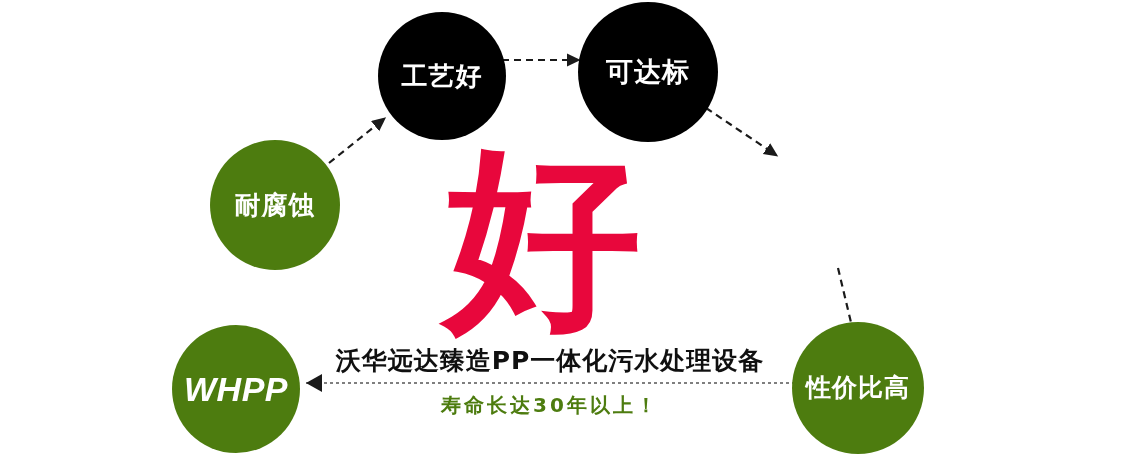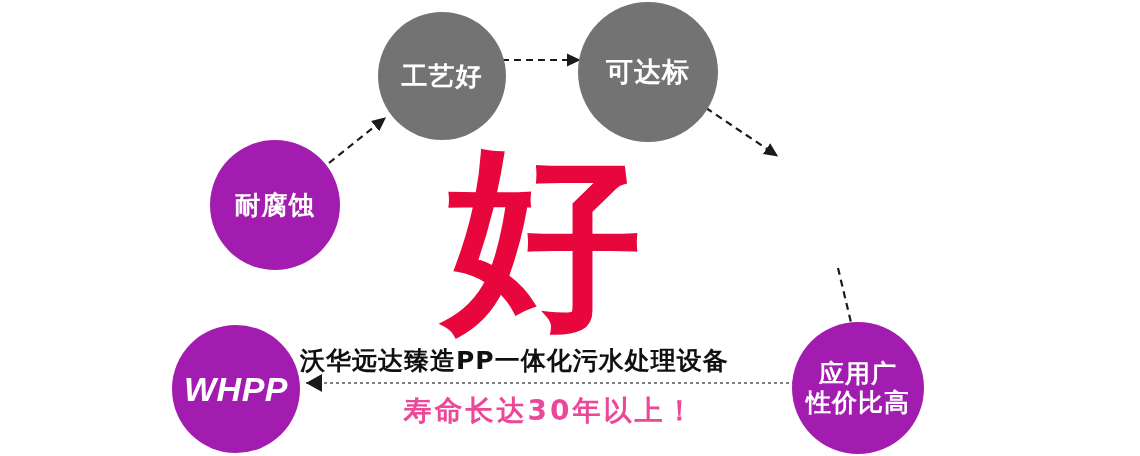--- a/index.html
+++ b/index.html
@@ -36,22 +36,22 @@
     text-align: center;
     line-height: 1.18;
     letter-spacing: 1px;
     font-weight: bold;
     box-sizing: border-box;
   }
   .node .ln {
     display: block;
     white-space: nowrap;
   }
-  .node-blue { background: #737373; }
-  .node-green { background: #a21caf; }
+  .node-blue { background: #000000; }
+  .node-green { background: #4d7c0f; }
 
   #node-process      { left: 378px; top: 12px;  width: 128px; height: 128px; font-size: 26px; }
   #node-effluent     { left: 578px; top: 2px;   width: 140px; height: 140px; font-size: 27px; }
   #node-maintenance  { left: 742px; top: 132px; width: 136px; height: 136px; font-size: 26px; }
   #node-corrosion    { left: 210px; top: 140px; width: 130px; height: 130px; font-size: 26px; }
   #node-application  { left: 792px; top: 322px; width: 132px; height: 132px; font-size: 25px; }
   #node-brand        { left: 172px; top: 325px; width: 128px; height: 128px; font-size: 34px;
                         letter-spacing: 0.5px; font-family: "Liberation Sans", sans-serif; font-style: italic; }
 
   #center-mark {
@@ -69,35 +69,35 @@
     line-height: 1;
     font-family: "DejaVu Sans", sans-serif;
     user-select: none;
   }
 
   #tagline {
     position: absolute;
     left: 300px;
     top: 344px;
     width: 500px;
-    text-align: left;
+    text-align: center;
     color: #101010;
     font-size: 25px;
     font-weight: bold;
     letter-spacing: 1px;
     white-space: nowrap;
   }
   #lifespan {
     position: absolute;
     left: 320px;
     top: 392px;
     width: 460px;
     text-align: center;
-    color: #ec4899;
-    font-size: 28px;
+    color: #4d7c0f;
+    font-size: 20px;
     font-weight: bold;
     letter-spacing: 3px;
     white-space: nowrap;
   }
 </style>
 </head>
 <body>
 
 <div id="stage">
 
@@ -137,21 +137,20 @@
   <div class="node node-blue" id="node-process">
     <span class="ln">工艺好</span>
   </div>
 
   <div class="node node-blue" id="node-effluent">
     <span class="ln">可达标</span>
   </div>
 
 
   <div class="node node-green" id="node-application">
-    <span class="ln">应用广</span>
     <span class="ln">性价比高</span>
   </div>
 
   <div class="node node-green" id="node-brand">
     <span class="ln">WHPP</span>
   </div>
 
   <div id="center-mark">
     <span>好</span>
   </div>

